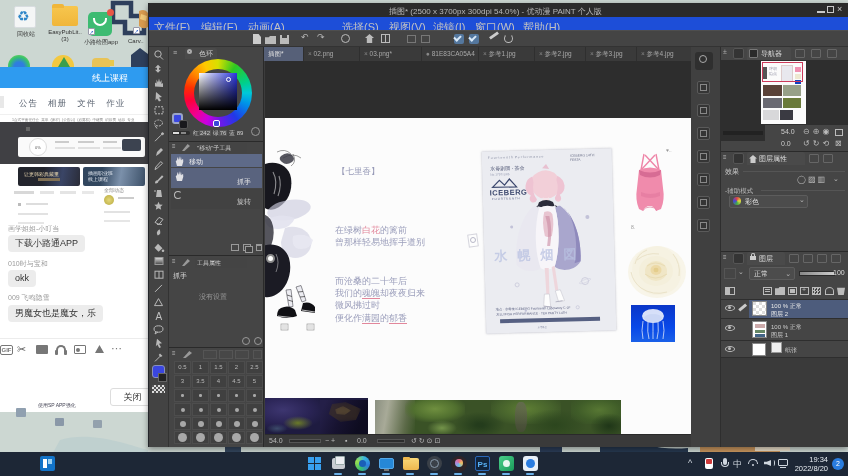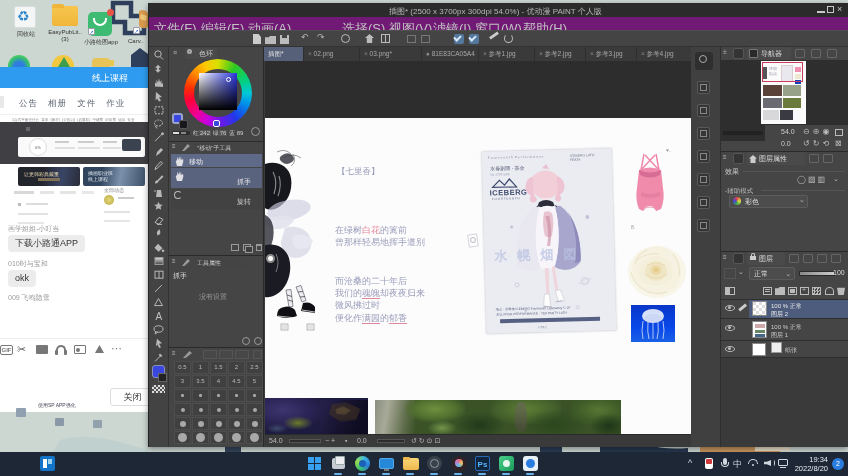--- a/index.html
+++ b/index.html
@@ -84,20 +84,21 @@
   <div class="abs" style="left:18px;top:146px;width:30px;height:2px;background:#e2e2e2;"></div>
   <div class="abs" style="left:104px;top:144px;width:26px;height:2px;background:#e2e2e2;"></div>
   <div class="abs" style="left:18px;top:155px;width:26px;height:2px;background:#e6e6e6;"></div>
   <div class="abs" style="left:104px;top:153px;width:26px;height:2px;background:#e6e6e6;"></div>
 
   <div class="abs" style="left:8px;top:157px;font-size:7px;color:#9a9a9a;">画学姐姐-小叮当</div>
   <div class="abs" style="left:8px;top:168px;height:17px;background:#ececec;border-radius:4px;font-size:9px;color:#333;line-height:17px;padding:0 7px;">下载小路通APP</div>
   <div class="abs" style="left:8px;top:192px;font-size:7px;color:#9a9a9a;">010时与宝和</div>
   <div class="abs" style="left:8px;top:203px;height:17px;background:#ececec;border-radius:4px;font-size:9px;color:#333;line-height:17px;padding:0 7px;">okk</div>
   <div class="abs" style="left:8px;top:226px;font-size:7px;color:#9a9a9a;">009 飞鸣隐雪</div>
+  <div class="abs" style="left:8px;top:238px;height:17px;background:#ececec;border-radius:4px;font-size:9px;color:#333;line-height:17px;padding:0 7px;">男魔女也是魔女，乐</div>
   <div class="abs" style="left:0;top:271px;width:148px;height:1px;background:#ececec;"></div>
 
   <div class="abs" style="left:0px;top:278px;width:13px;height:10px;border:1px solid #777;border-radius:2px;font-size:6px;color:#777;text-align:center;line-height:9px;font-weight:bold;">GIF</div>
   <div class="abs" style="left:17px;top:276px;font-size:11px;color:#666;">✂</div>
   <div class="abs" style="left:36px;top:278px;width:12px;height:9px;background:#777;border-radius:1px;"></div>
   <div class="abs" style="left:56px;top:278px;width:10px;height:6px;border:2px solid #777;border-bottom:none;border-radius:6px 6px 0 0;"></div>
   <div class="abs" style="left:55px;top:283px;width:3px;height:5px;background:#777;border-radius:1px;"></div>
   <div class="abs" style="left:64px;top:283px;width:3px;height:5px;background:#777;border-radius:1px;"></div>
   <div class="abs" style="left:74px;top:278px;width:12px;height:9px;border:1px solid #777;border-radius:1px;"></div>
   <div class="abs" style="left:76px;top:281px;width:4px;height:4px;background:#777;border-radius:50%;"></div>
@@ -113,21 +114,21 @@
 <div class="abs" style="left:16px;top:408px;width:10px;height:9px;background:#90a0b0;border-radius:1px;"></div>
 
 <div class="abs" id="paint" style="left:148px;top:3px;width:700px;height:444px;background:#3c3c3c;border-left:1px solid #23252a;box-shadow:0 2px 6px rgba(0,0,0,.4);">
 
   <div class="abs" style="left:0;top:0;width:700px;height:14px;background:#2b2b2b;"></div>
   <div class="abs" style="left:240px;top:3px;font-size:8px;color:#b8b8b8;">插图* (2500 x 3700px 300dpi 54.0%) - 优动漫 PAINT 个人版</div>
   <div class="abs" style="left:668px;top:8px;width:8px;height:1.5px;background:#c8c8c8;"></div>
   <div class="abs" style="left:678px;top:3px;width:7px;height:7px;border:1px solid #c8c8c8;"></div>
   <div class="abs" style="left:688px;top:1px;font-size:9px;color:#c8c8c8;">×</div>
 
-  <div class="abs" style="left:0;top:14px;width:700px;height:13px;background:#701a75;font-size:13px;color:#c2c2c2;">
+  <div class="abs" style="left:0;top:14px;width:700px;height:13px;background:#1d4ed8;font-size:11px;color:#c2c2c2;">
     <span class="abs" style="left:5px;top:3px;">文件(F)</span>
     <span class="abs" style="left:52px;top:3px;">编辑(E)</span>
     <span class="abs" style="left:99px;top:3px;">动画(A)</span>
     <span class="abs" style="left:146px;top:3px;margin-top:36px;">图层(L)</span>
     <span class="abs" style="left:193px;top:3px;">选择(S)</span>
     <span class="abs" style="left:240px;top:3px;">视图(V)</span>
     <span class="abs" style="left:284px;top:3px;">滤镜(I)</span>
     <span class="abs" style="left:326px;top:3px;">窗口(W)</span>
     <span class="abs" style="left:374px;top:3px;">帮助(H)</span>
   </div>

